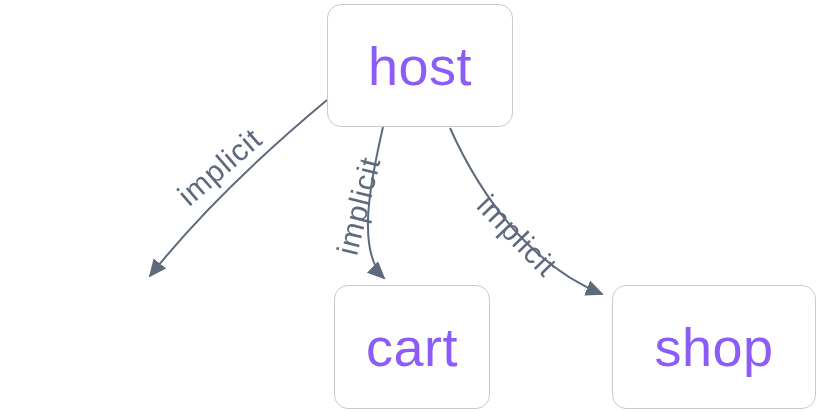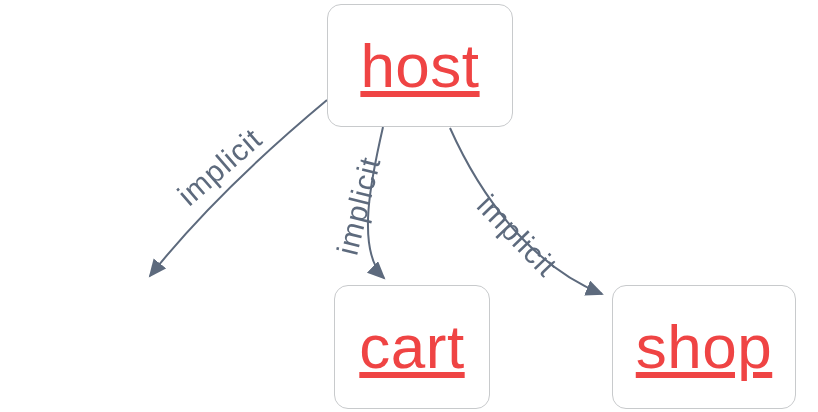--- a/index.html
+++ b/index.html
@@ -31,26 +31,25 @@
     position: absolute;
     box-sizing: border-box;
     background: #ffffff;
     border: 1.5px solid #c8cacc;
     border-radius: 14px;
     display: flex;
     align-items: center;
     justify-content: center;
   }
   .node-label {
-    color: #ef4444;
-    font-size: 62px;
+    color: #8b5cf6;
+    font-size: 54px;
     line-height: 1;
     letter-spacing: 0.5px;
     white-space: nowrap;
-    text-decoration: underline;
   }
   .edge-label {
     position: absolute;
     color: #5d6a7d;
     font-size: 30px;
     line-height: 1;
     letter-spacing: 1px;
     white-space: nowrap;
     pointer-events: none;
   }
@@ -65,21 +64,21 @@
     transform: translate(-50%, -50%) rotate(-76deg);
   }
   #edge-label-2 {
     left: 517px;
     top: 236px;
     transform: translate(-50%, -50%) rotate(46deg);
   }
   #node-host  { left: 327px; top: 4px;   width: 186px; height: 123px; }
   #node-about { left: 2px;   top: 284px; width: 230px; height: 126px; }
   #node-cart  { left: 334px; top: 285px; width: 156px; height: 124px; }
-  #node-shop  { left: 612px; top: 285px; width: 184px; height: 124px; }
+  #node-shop  { left: 612px; top: 285px; width: 204px; height: 124px; }
 </style>
 </head>
 <body>
 
 <div class="canvas">
 
   <svg class="edges-svg" width="818" height="412" viewBox="0 0 818 412" xmlns="http://www.w3.org/2000/svg">
     <defs>
       <marker id="arrowhead" markerUnits="userSpaceOnUse" markerWidth="20" markerHeight="18" refX="16" refY="8" orient="auto">
         <path d="M0,0 L18,8 L0,16 Z" fill="#5d6a7d"></path>

